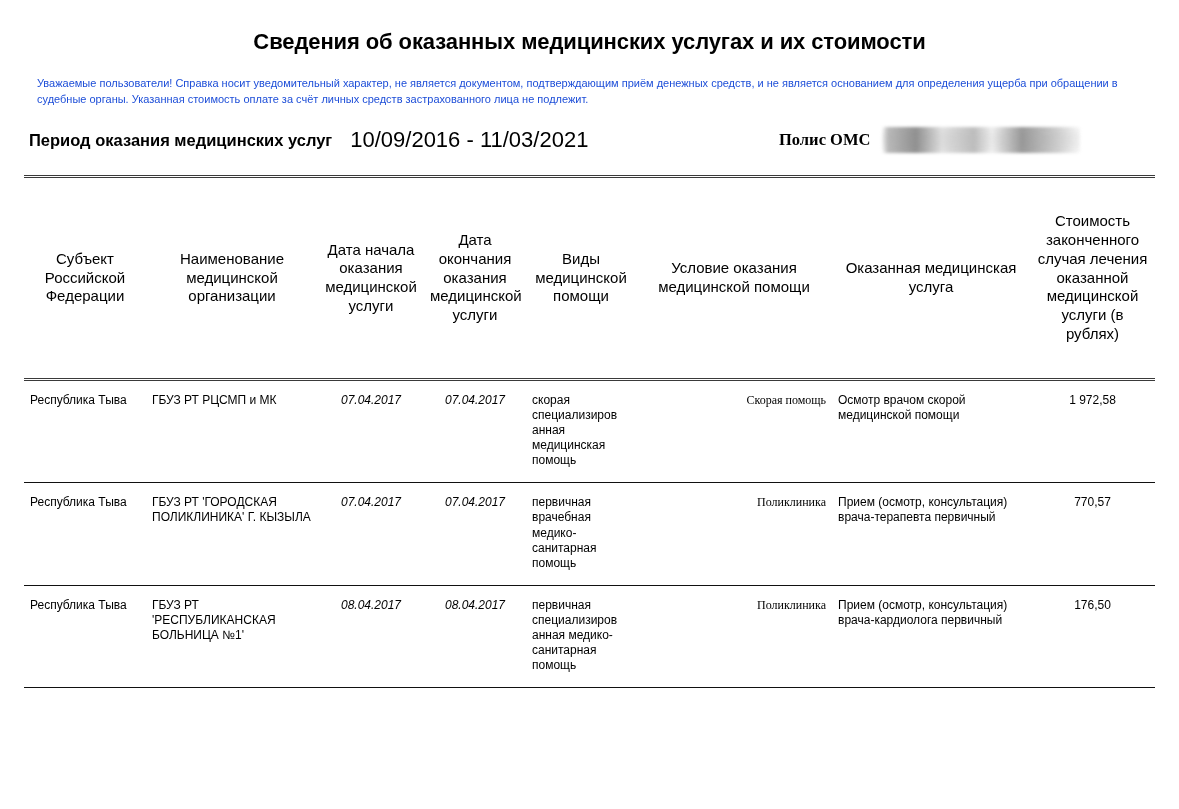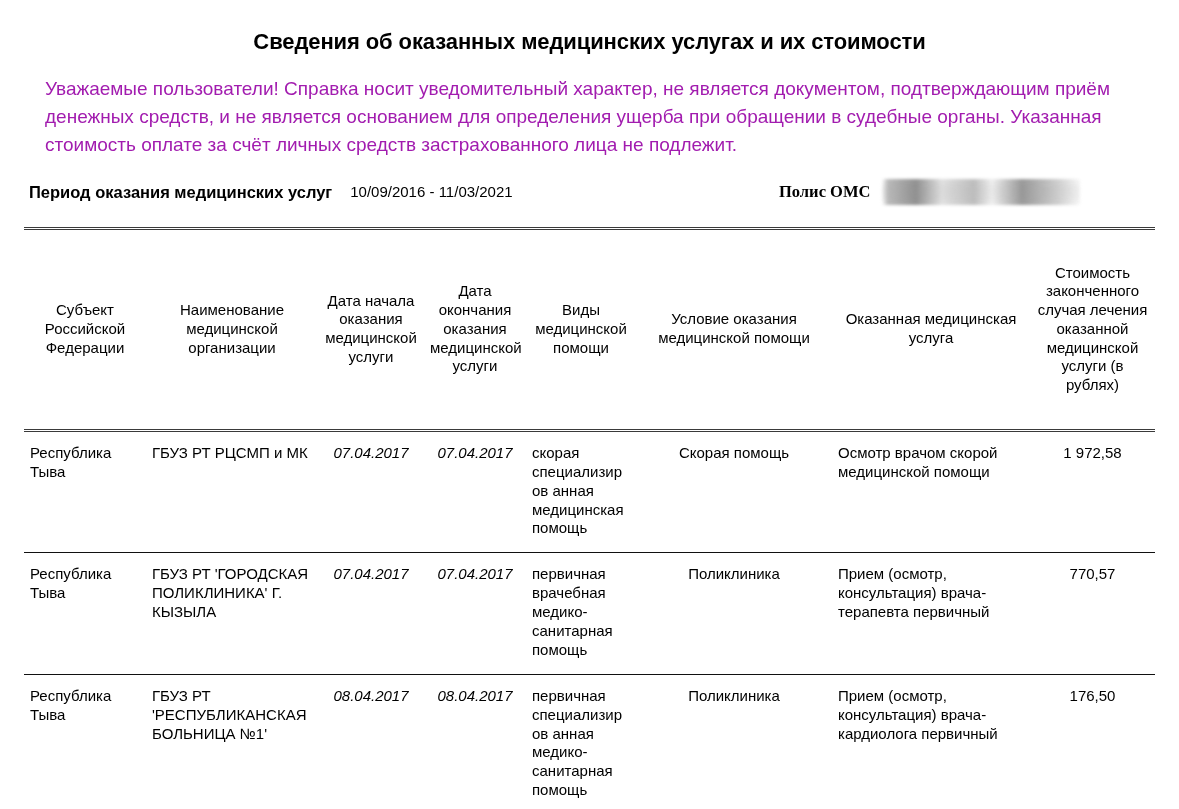--- a/index.html
+++ b/index.html
@@ -31,46 +31,46 @@
     padding-top: 29px;
     text-align: center;
     font-size: 22px;
     font-weight: bold;
     letter-spacing: -0.1px;
     line-height: 1.2;
   }
 
   
   .notice {
-    margin: 20px 0 0 16px;
+    margin: 20px 0 0 8px;
     padding: 0 2px 0 5px;
-    font-size: 19px;
+    font-size: 11px;
     line-height: 1.46;
     text-align: left;
-    color: #a21caf;
+    color: #1d4ed8;
   }
 
   
   .meta-row {
     position: relative;
     margin-top: 20px;
     padding-left: 5px;
     height: 28px;
     font-size: 0;
   }
   .meta-label {
     display: inline-block;
     font-size: 16.5px;
     font-weight: bold;
     vertical-align: middle;
     line-height: 26px;
   }
   .meta-value {
     display: inline-block;
-    font-size: 15px;
+    font-size: 22px;
     font-weight: normal;
     vertical-align: middle;
     line-height: 26px;
     margin-left: 18px;
   }
   .policy-group {
     position: absolute;
     left: 755px;
     top: 0;
     font-size: 0;
@@ -124,33 +124,33 @@
     font-size: 15px;
     font-weight: normal;
     line-height: 1.25;
     text-align: center;
     vertical-align: middle;
     color: #000;
   }
   table.services tbody td {
     border-bottom: 1.3px solid #111;
     padding: 12px 6px 14px 6px;
-    font-size: 15px;
+    font-size: 12px;
     line-height: 1.26;
     vertical-align: top;
     color: #000;
     word-wrap: break-word;
     overflow-wrap: break-word;
   }
 
   td.c-region   { text-align: left;   padding-left: 11px; }
   td.c-org      { text-align: left;   padding-left: 8px; }
   td.c-date     { text-align: center; font-style: italic; }
   td.c-kind     { text-align: left;   padding-left: 4px; }
-  td.c-cond     { text-align: center;   padding-left: 6px; }
+  td.c-cond     { text-align: right;   padding-left: 6px; font-family: Liberation Serif, serif; }
   td.c-service  { text-align: left;   padding-left: 6px; }
   td.c-cost     { text-align: center;  padding-right: 19px; white-space: nowrap; }
 
   
   col.w-region  { width: 122px; }
   col.w-org     { width: 172px; }
   col.w-date1   { width: 106px; }
   col.w-date2   { width: 102px; }
   col.w-kind    { width: 110px; }
   col.w-cond    { width: 196px; }

